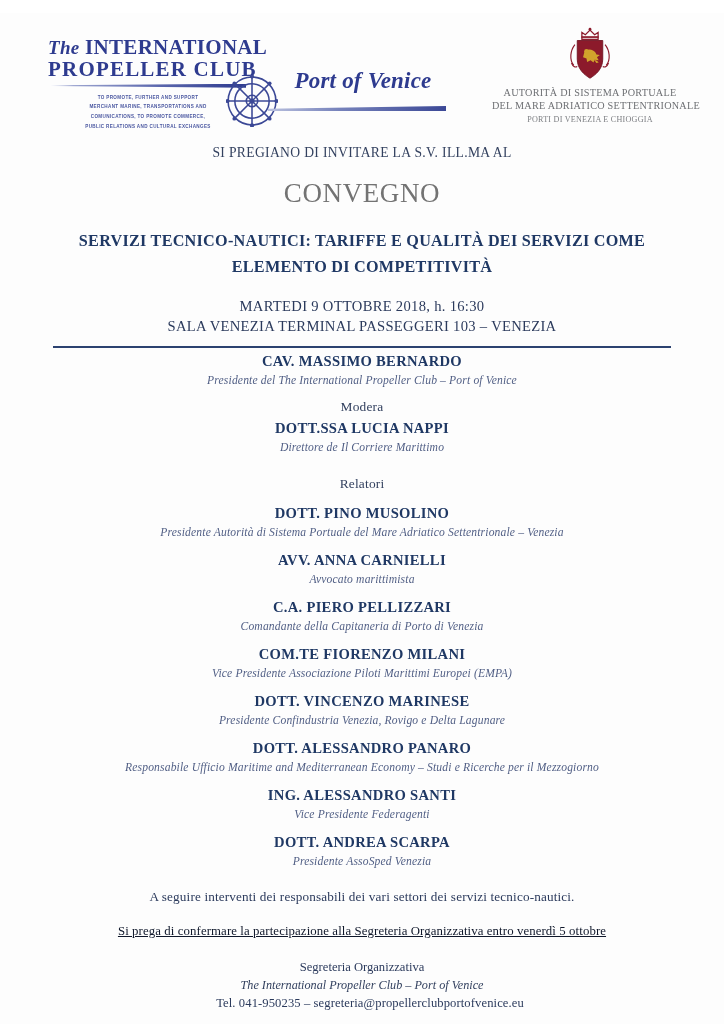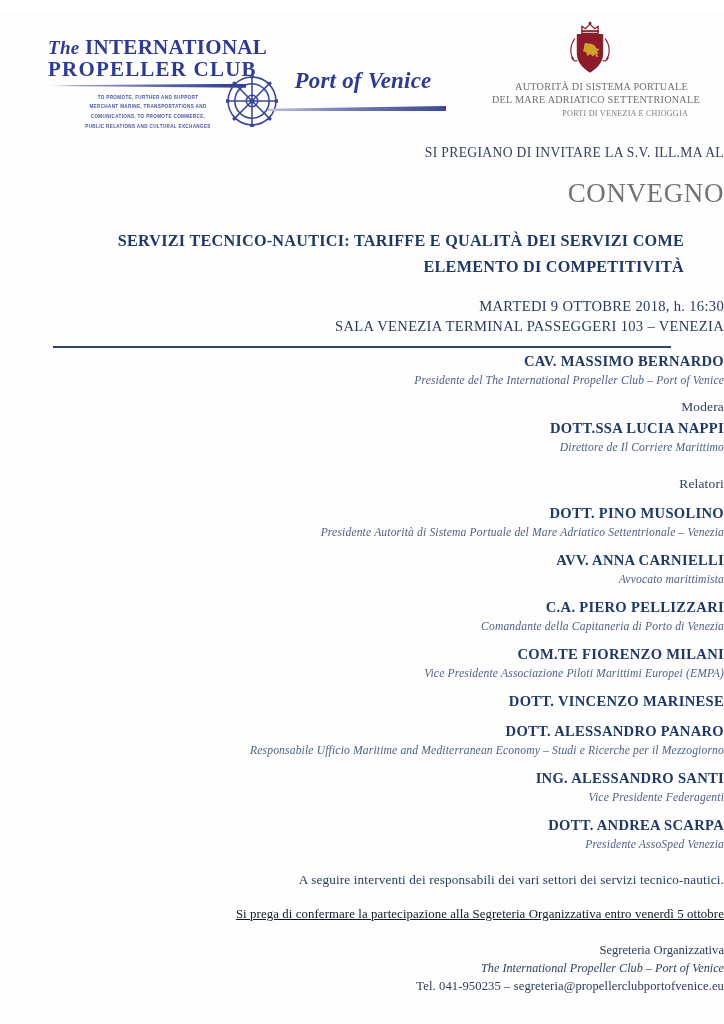--- a/index.html
+++ b/index.html
@@ -112,23 +112,23 @@
     width: 178px;
     height: 5px;
     background: linear-gradient(90deg, #b9c0de 0%, #7682bb 40%, #3b4896 100%);
     clip-path: polygon(0 55%, 100% 0, 100% 100%, 0 100%);
   }
 
   
   .adsp {
     position: absolute;
     left: 492px;
-    top: 8px;
+    top: 14px;
     width: 196px;
-    text-align: right;
+    text-align: center;
   }
   .adsp-crest {
     width: 58px;
     height: 56px;
     margin: 0 auto 3px auto;
     position: relative;
   }
   .adsp-l1, .adsp-l2 {
     font-size: 10.2px;
     color: #6d6f73;
@@ -143,21 +143,21 @@
     line-height: 1.4;
     margin-top: 1px;
     white-space: nowrap;
   }
   .smallcaps { text-transform: uppercase; }
 
   
   .content {
     position: relative;
     width: 724px;
-    text-align: right;
+    text-align: center;
   }
   .invite-line {
     font-size: 13.6px;
     letter-spacing: 0.35px;
     color: #33415f;
     margin-top: 10px;
   }
   .convegno {
     font-size: 27px;
     font-weight: normal;
@@ -369,20 +369,21 @@
     <div class="speaker">
       <div class="person-name smallcaps">C.A. Piero Pellizzari</div>
       <div class="person-role">Comandante della Capitaneria di Porto di Venezia</div>
     </div>
     <div class="speaker">
       <div class="person-name smallcaps">Com.te Fiorenzo Milani</div>
       <div class="person-role">Vice Presidente Associazione Piloti Marittimi Europei (EMPA)</div>
     </div>
     <div class="speaker">
       <div class="person-name smallcaps">Dott. Vincenzo Marinese</div>
+      <div class="person-role">Presidente Confindustria Venezia, Rovigo e Delta Lagunare</div>
     </div>
     <div class="speaker">
       <div class="person-name smallcaps">Dott. Alessandro Panaro</div>
       <div class="person-role">Responsabile Ufficio Maritime and Mediterranean Economy – Studi e Ricerche per il Mezzogiorno</div>
     </div>
     <div class="speaker">
       <div class="person-name smallcaps">Ing. Alessandro Santi</div>
       <div class="person-role">Vice Presidente Federagenti</div>
     </div>
     <div class="speaker">

